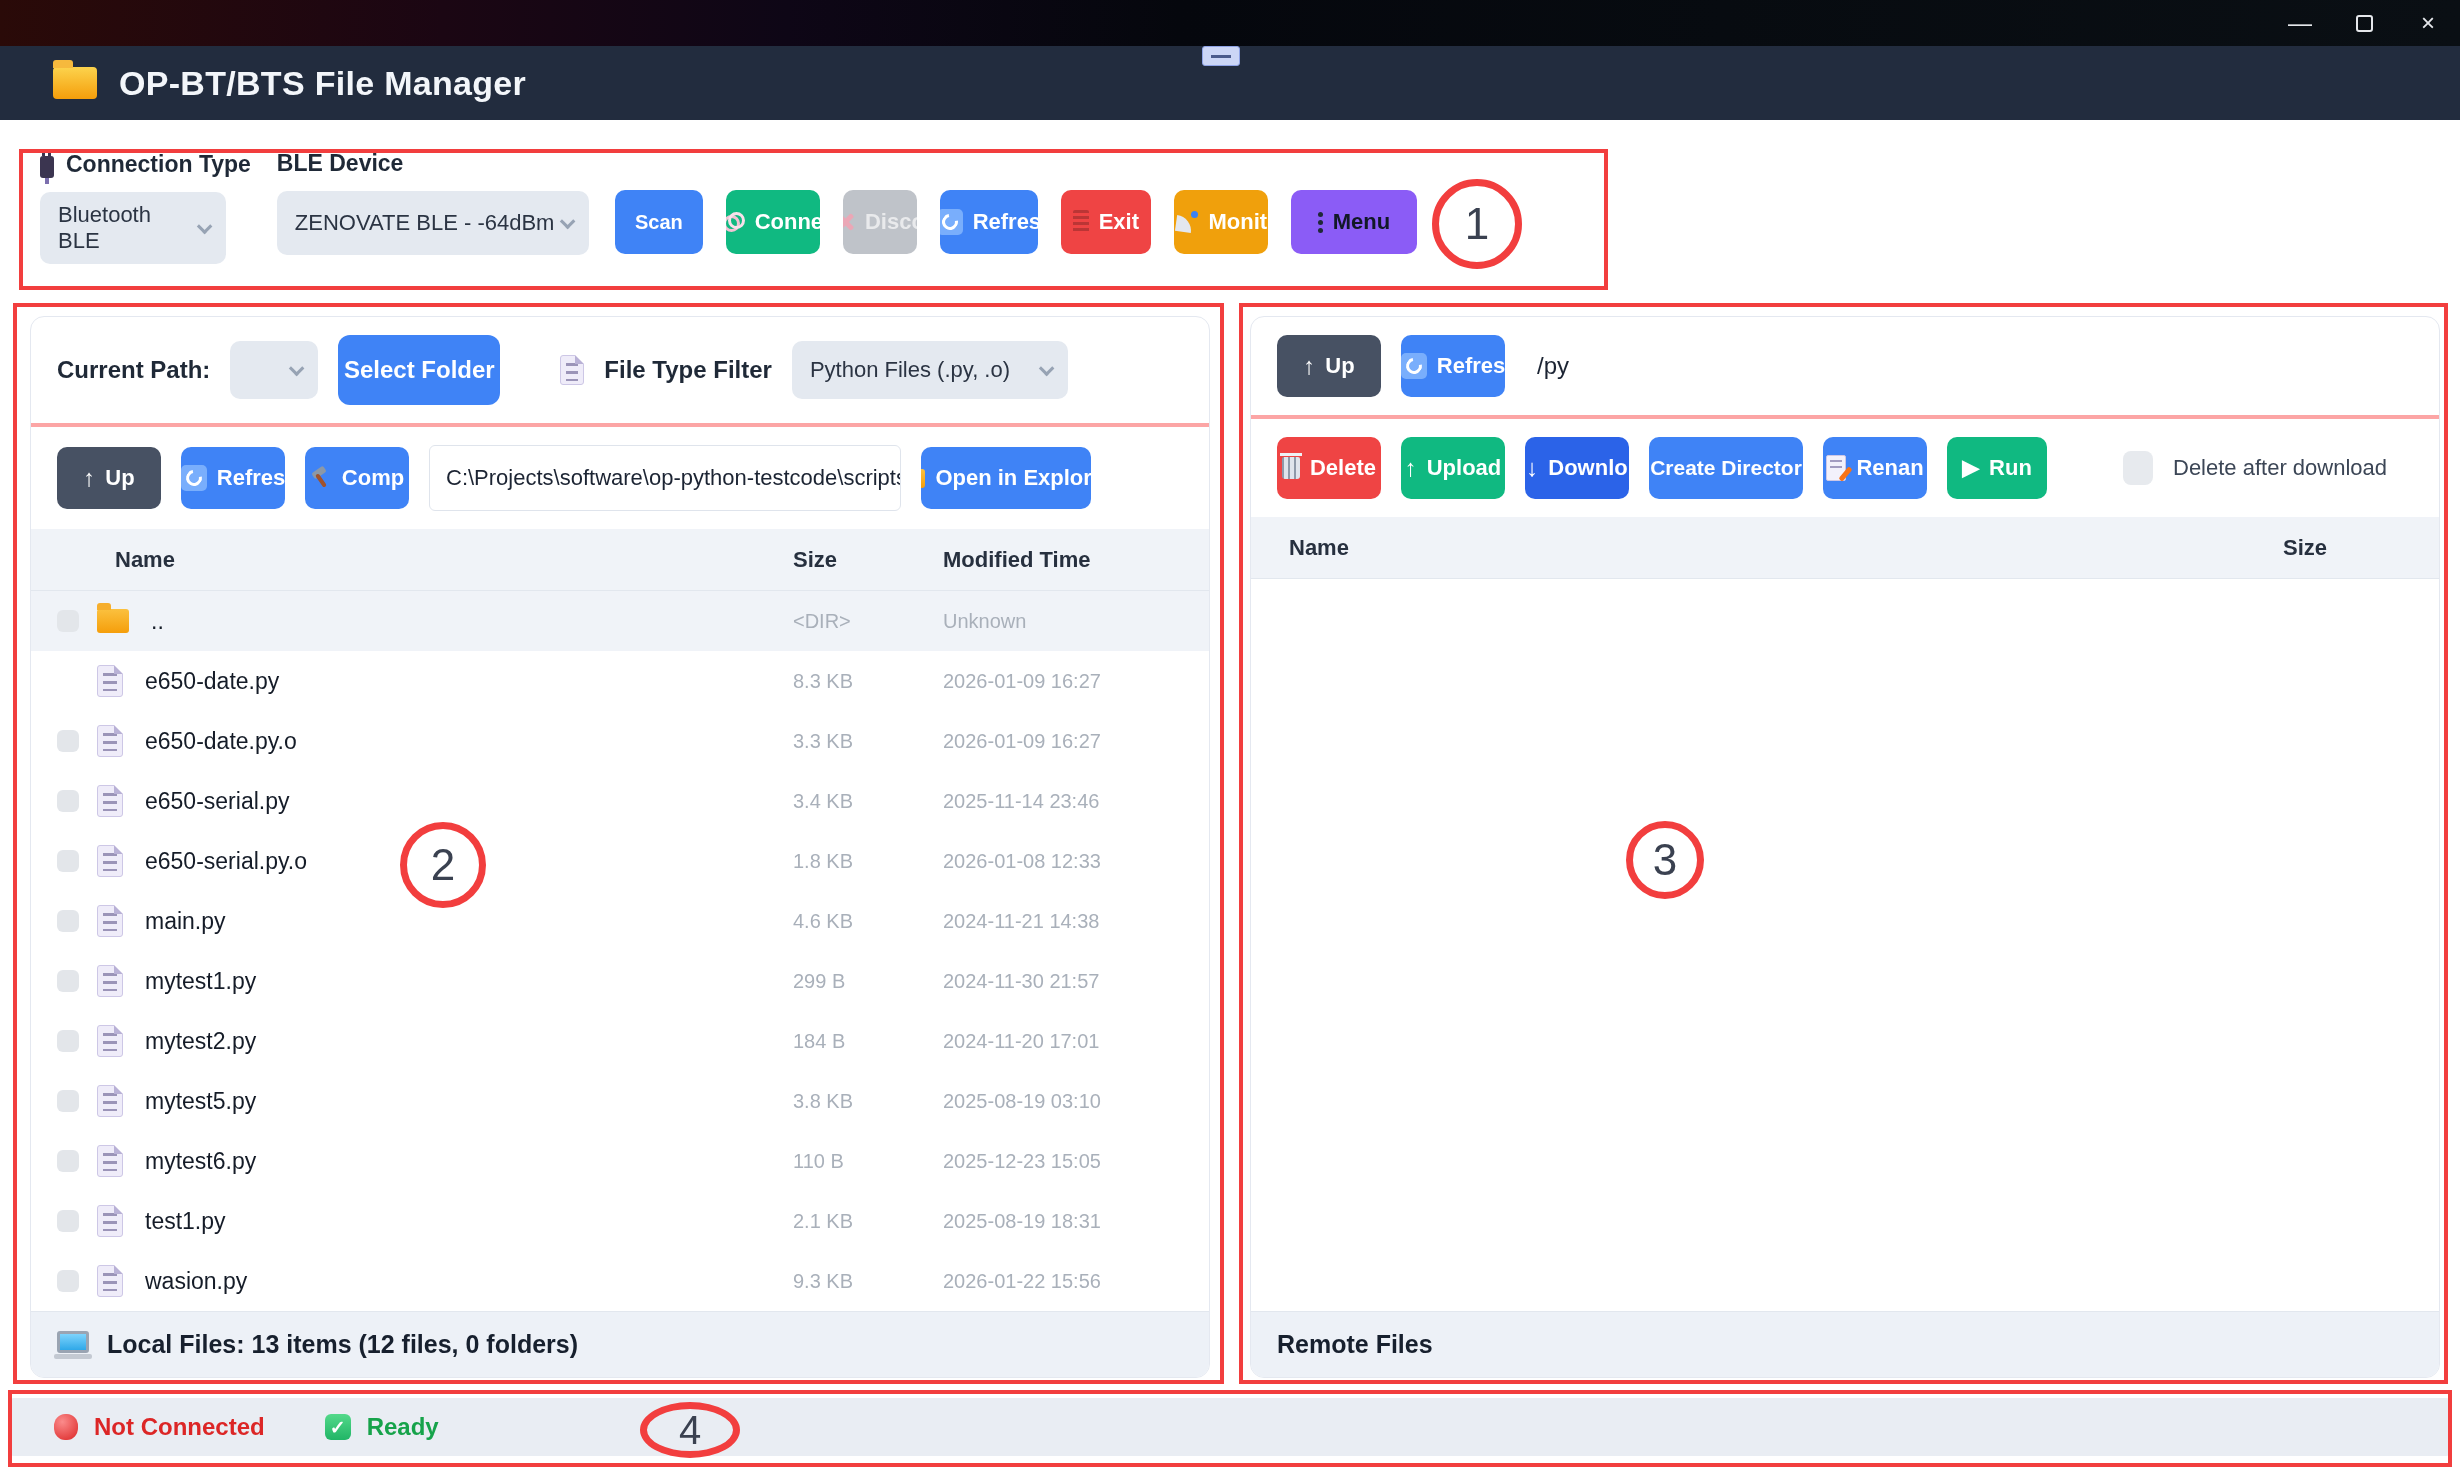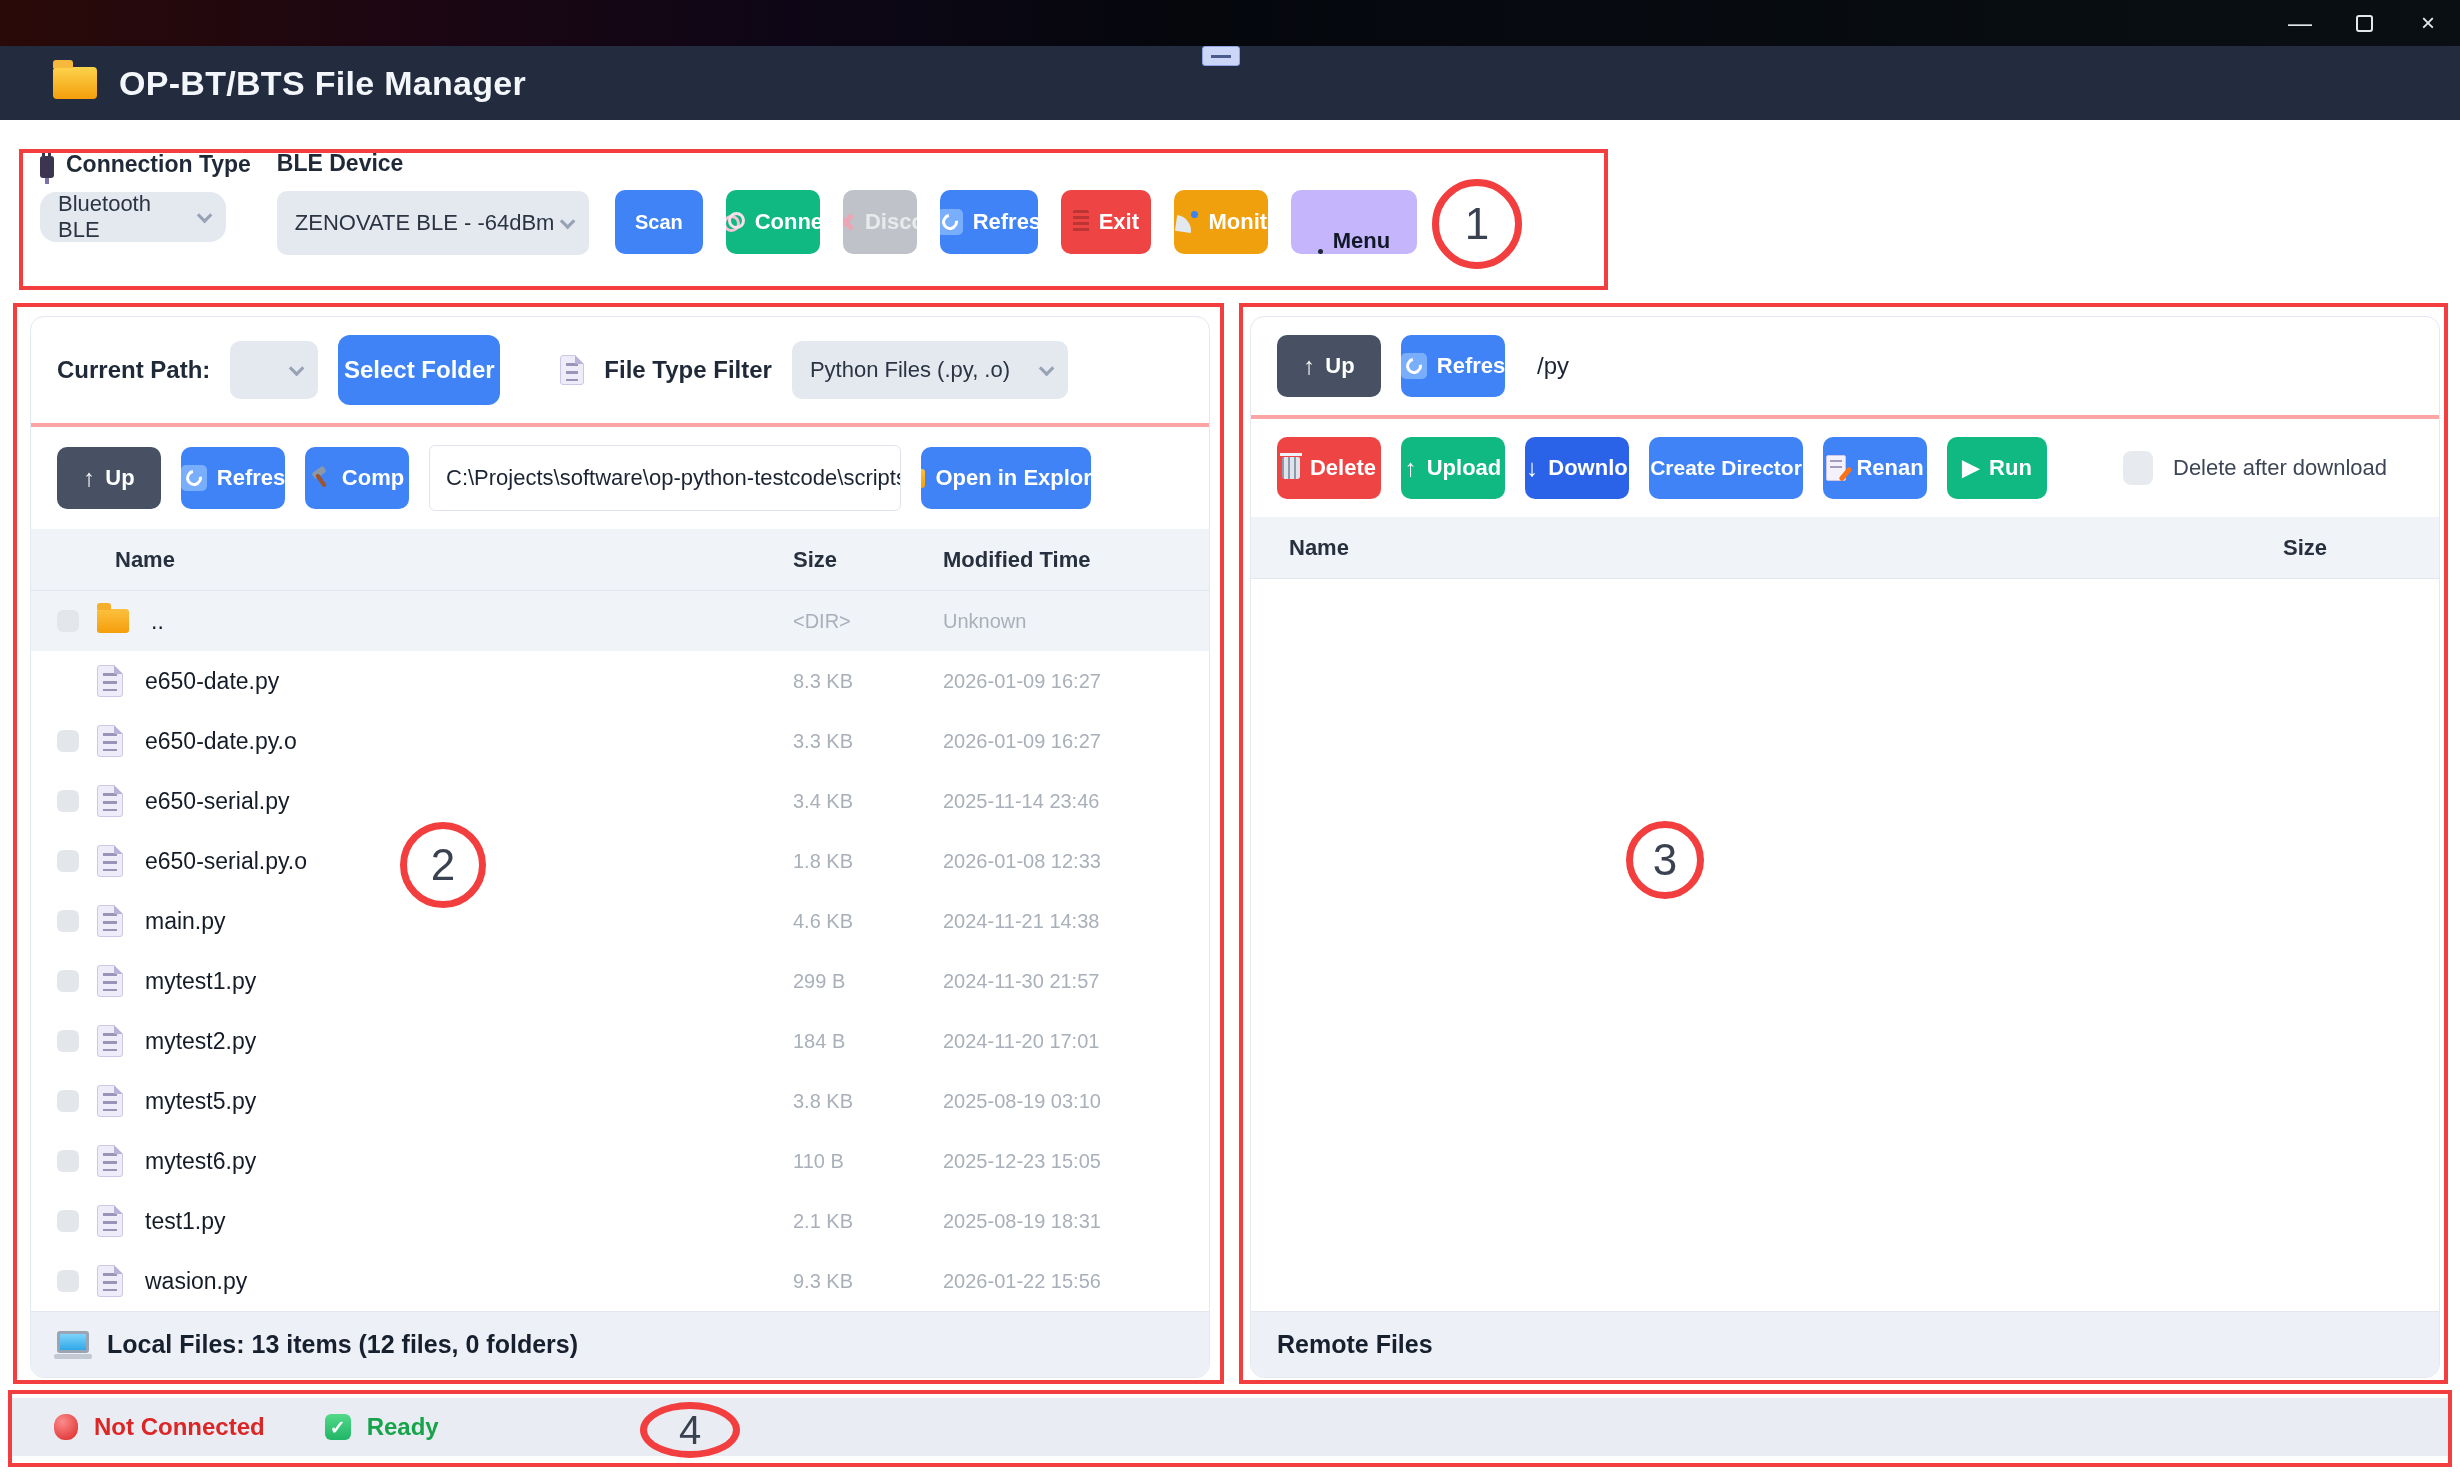--- a/index.html
+++ b/index.html
@@ -40,21 +40,21 @@
   .btn { display:flex; align-items:center; justify-content:center; gap:10px;
     border-radius:10px; color:#fff; font-weight:bold; font-size:22px;
     white-space:nowrap; overflow:hidden; cursor:pointer; flex:none; }
   .blue   { background:#3f83f6; }
   .blue2  { background:#2b63e8; }
   .green  { background:#10b981; }
   .red    { background:#ef4444; }
   .amber  { background:#f0a00c; }
   .slate  { background:#475163; }
   .gray   { background:#bfc3c9; color:#e9eaec; }
-  .lav    { background:#c4b5fd; color:#111827;align-items:flex-end; }
+  .lav    { background:#8b5cf6; color:#111827; }
   .select-box { background:#e4e9f0; border-radius:10px; display:flex; align-items:center;
     justify-content:space-between; padding:0 18px; color:#2b3443; font-size:22px; }
 
   
   .arrow-glyph { font-weight:bold; font-size:24px; }
   .plug-icon { width:14px; height:22px; position:relative; background:#3b3550; border-radius:3px; margin-top:6px; }
   .plug-icon::before { content:""; position:absolute; top:-7px; left:2px; width:3px; height:7px; background:#3b3550; box-shadow:6px 0 0 #3b3550; }
   .plug-icon::after { content:""; position:absolute; bottom:-6px; left:5px; width:4px; height:6px; background:#7c6fae; }
   .doc-icon { width:26px; height:32px; background:#efecf9; border:1px solid #cdc7e6; border-radius:3px; position:relative; flex:none; }
   .doc-icon::before { content:""; position:absolute; left:5px; right:5px; top:7px; height:18px;
@@ -92,21 +92,21 @@
   .pc-icon { position:relative; width:32px; height:22px; background:linear-gradient(#7dd3fc,#2fa8e8); border:3px solid #9aa4b2; border-radius:3px; flex:none; margin-bottom:6px; }
   .pc-icon::after { content:""; position:absolute; left:-6px; bottom:-9px; width:38px; height:5px; background:#c3c9d2; border-radius:2px; }
   .reddot-icon { width:24px; height:26px; background:radial-gradient(circle at 35% 30%,#fb8b8b,#dc2626); border-radius:46%; flex:none; }
   .check-icon { width:26px; height:26px; background:linear-gradient(#53d98a,#21b566); border-radius:6px;
     color:#ffffff; font-size:19px; font-weight:bold; display:flex; align-items:center; justify-content:center; flex:none; }
 
   
   .toolbar { position:absolute; left:40px; top:150px; display:flex; gap:26px; align-items:flex-start; }
   .tb-group { display:flex; flex-direction:column; gap:14px; }
   .tb-label { display:flex; align-items:center; gap:12px; font-size:23px; font-weight:bold; color:#1f2937; }
-  .conn-select { width:186px; height:50px;border-radius:16px; }
+  .conn-select { width:186px; height:72px; }
   .dev-select { width:312px; height:64px; }
   .tb-buttons { display:flex; gap:23px; margin-top:40px; }
   .btn-scan { width:88px; height:64px; font-size:20px; }
   .btn-connect { width:94px; height:64px; }
   .btn-disconnect { width:74px; height:64px; }
   .btn-refresh1 { width:98px; height:64px; }
   .btn-exit { width:90px; height:64px; }
   .btn-monitor { width:94px; height:64px; }
   .btn-menu { width:126px; height:64px; }
 

